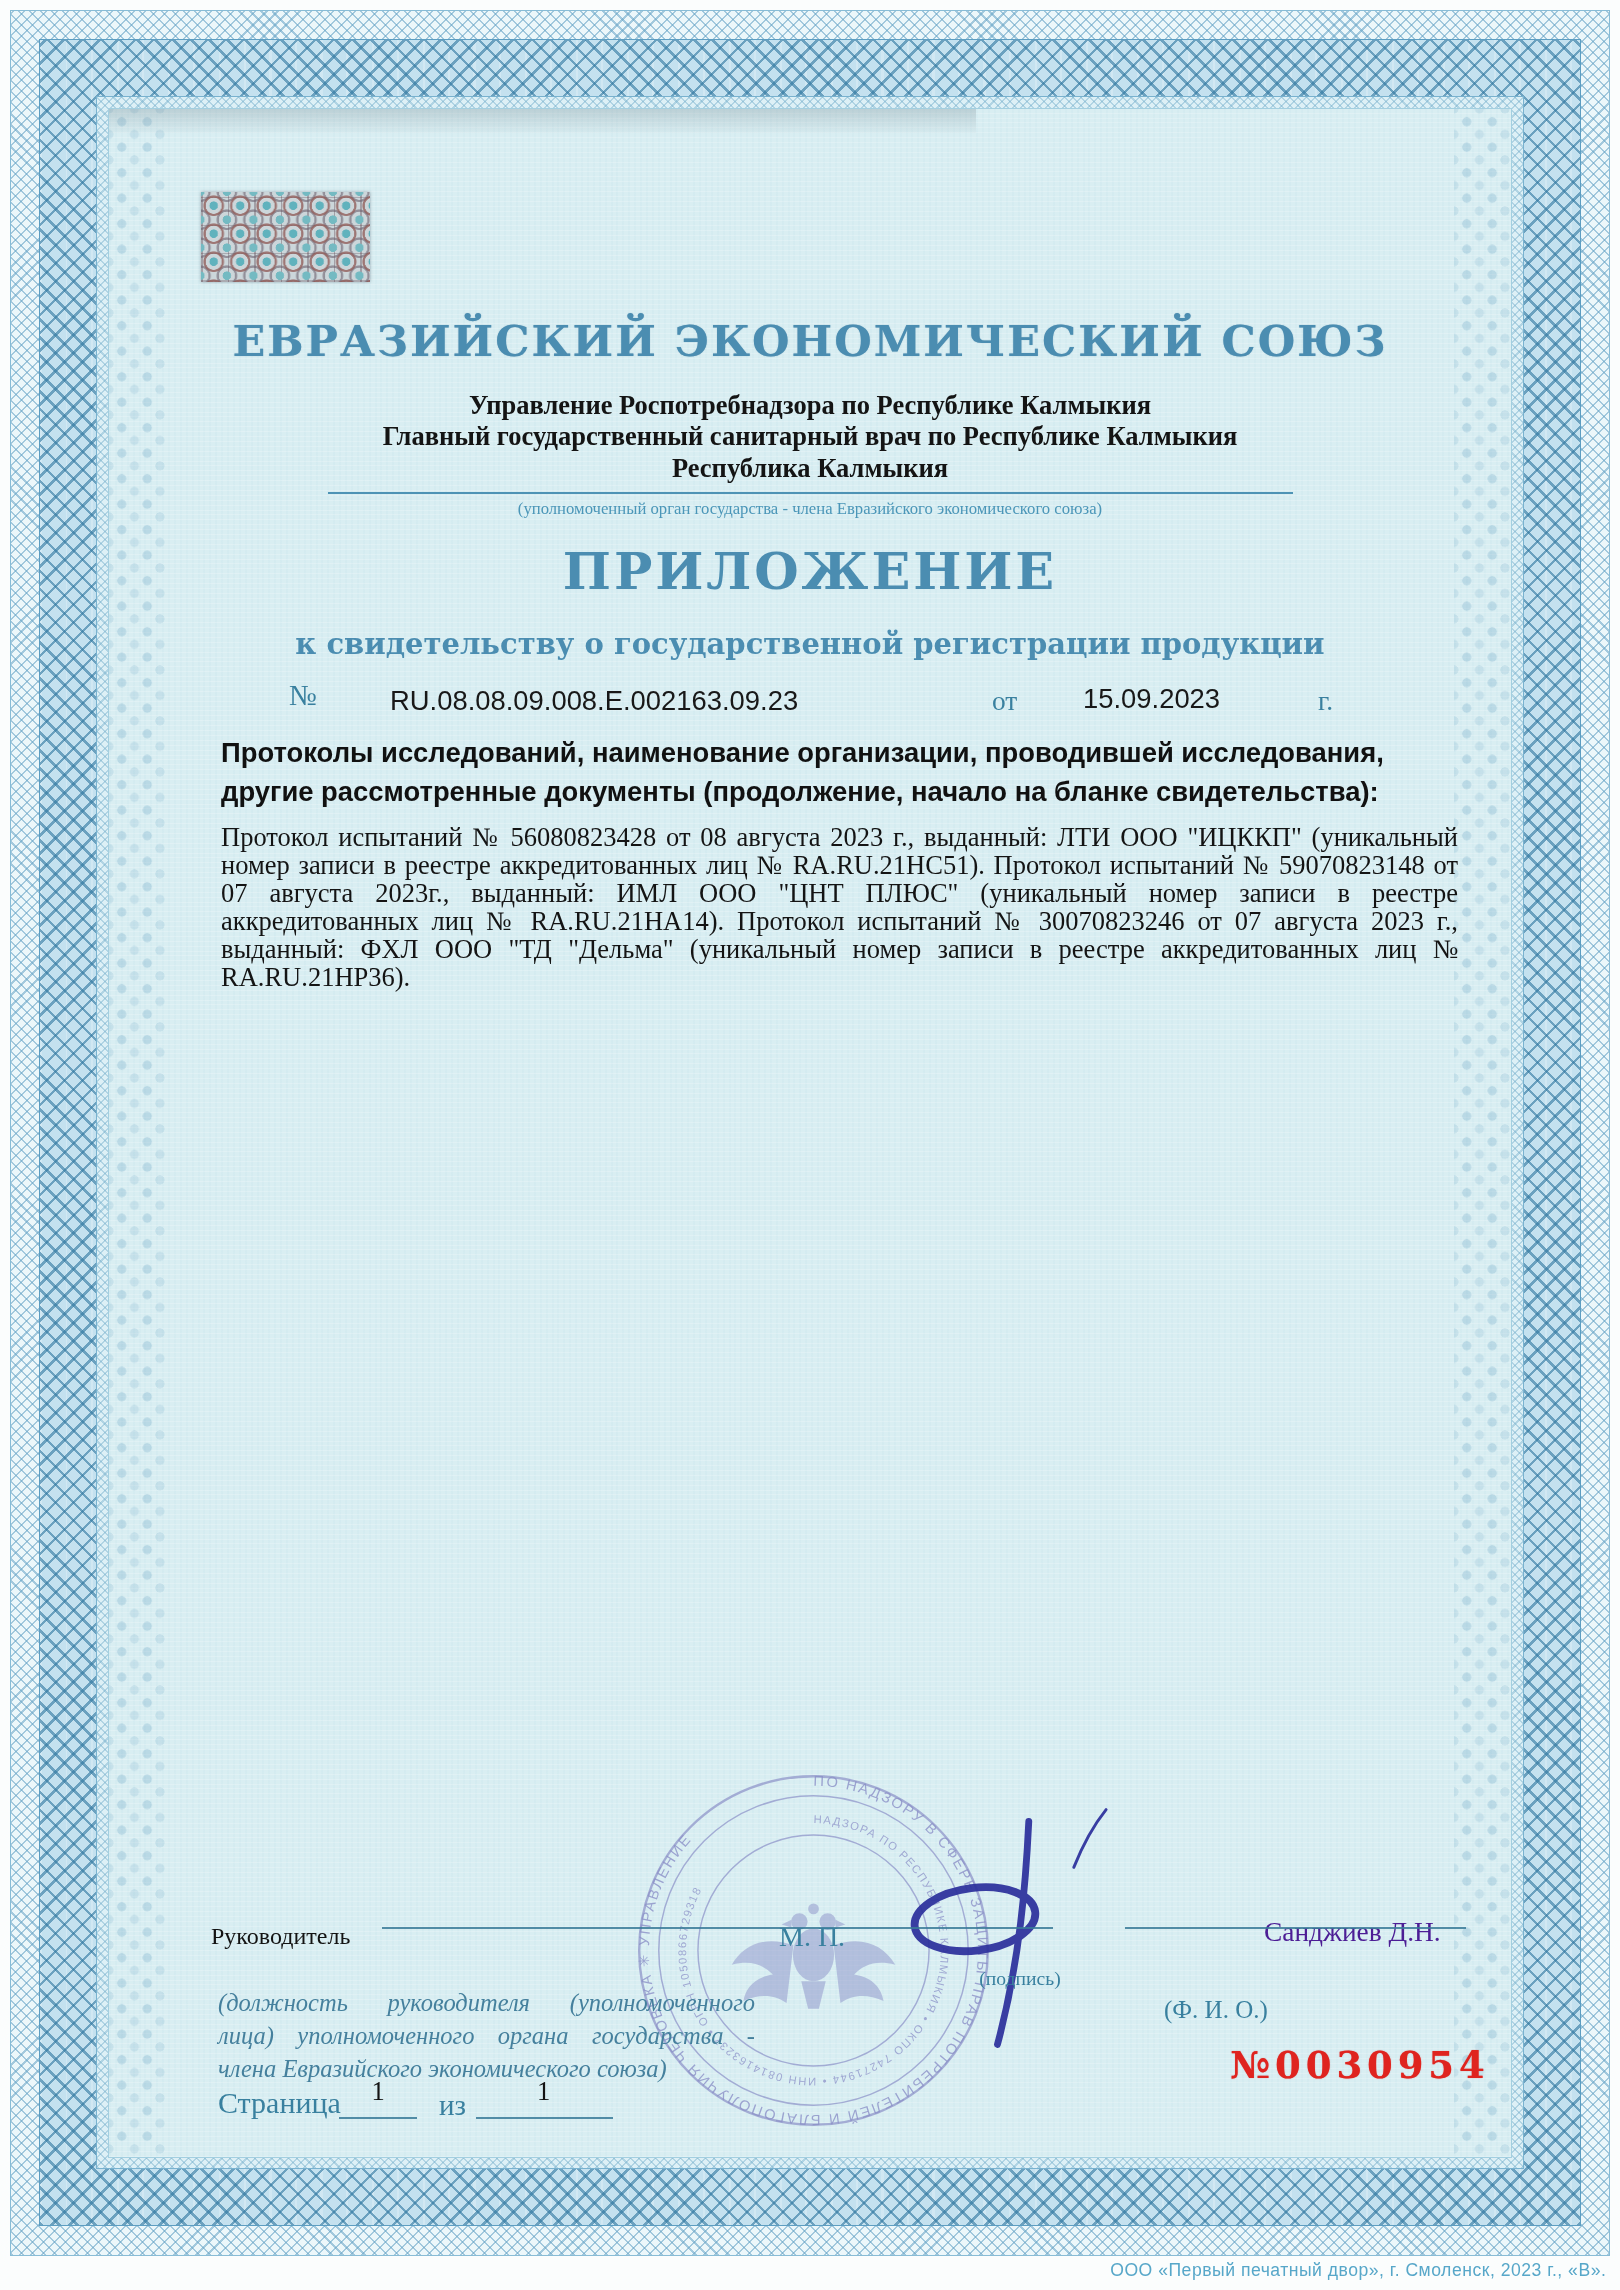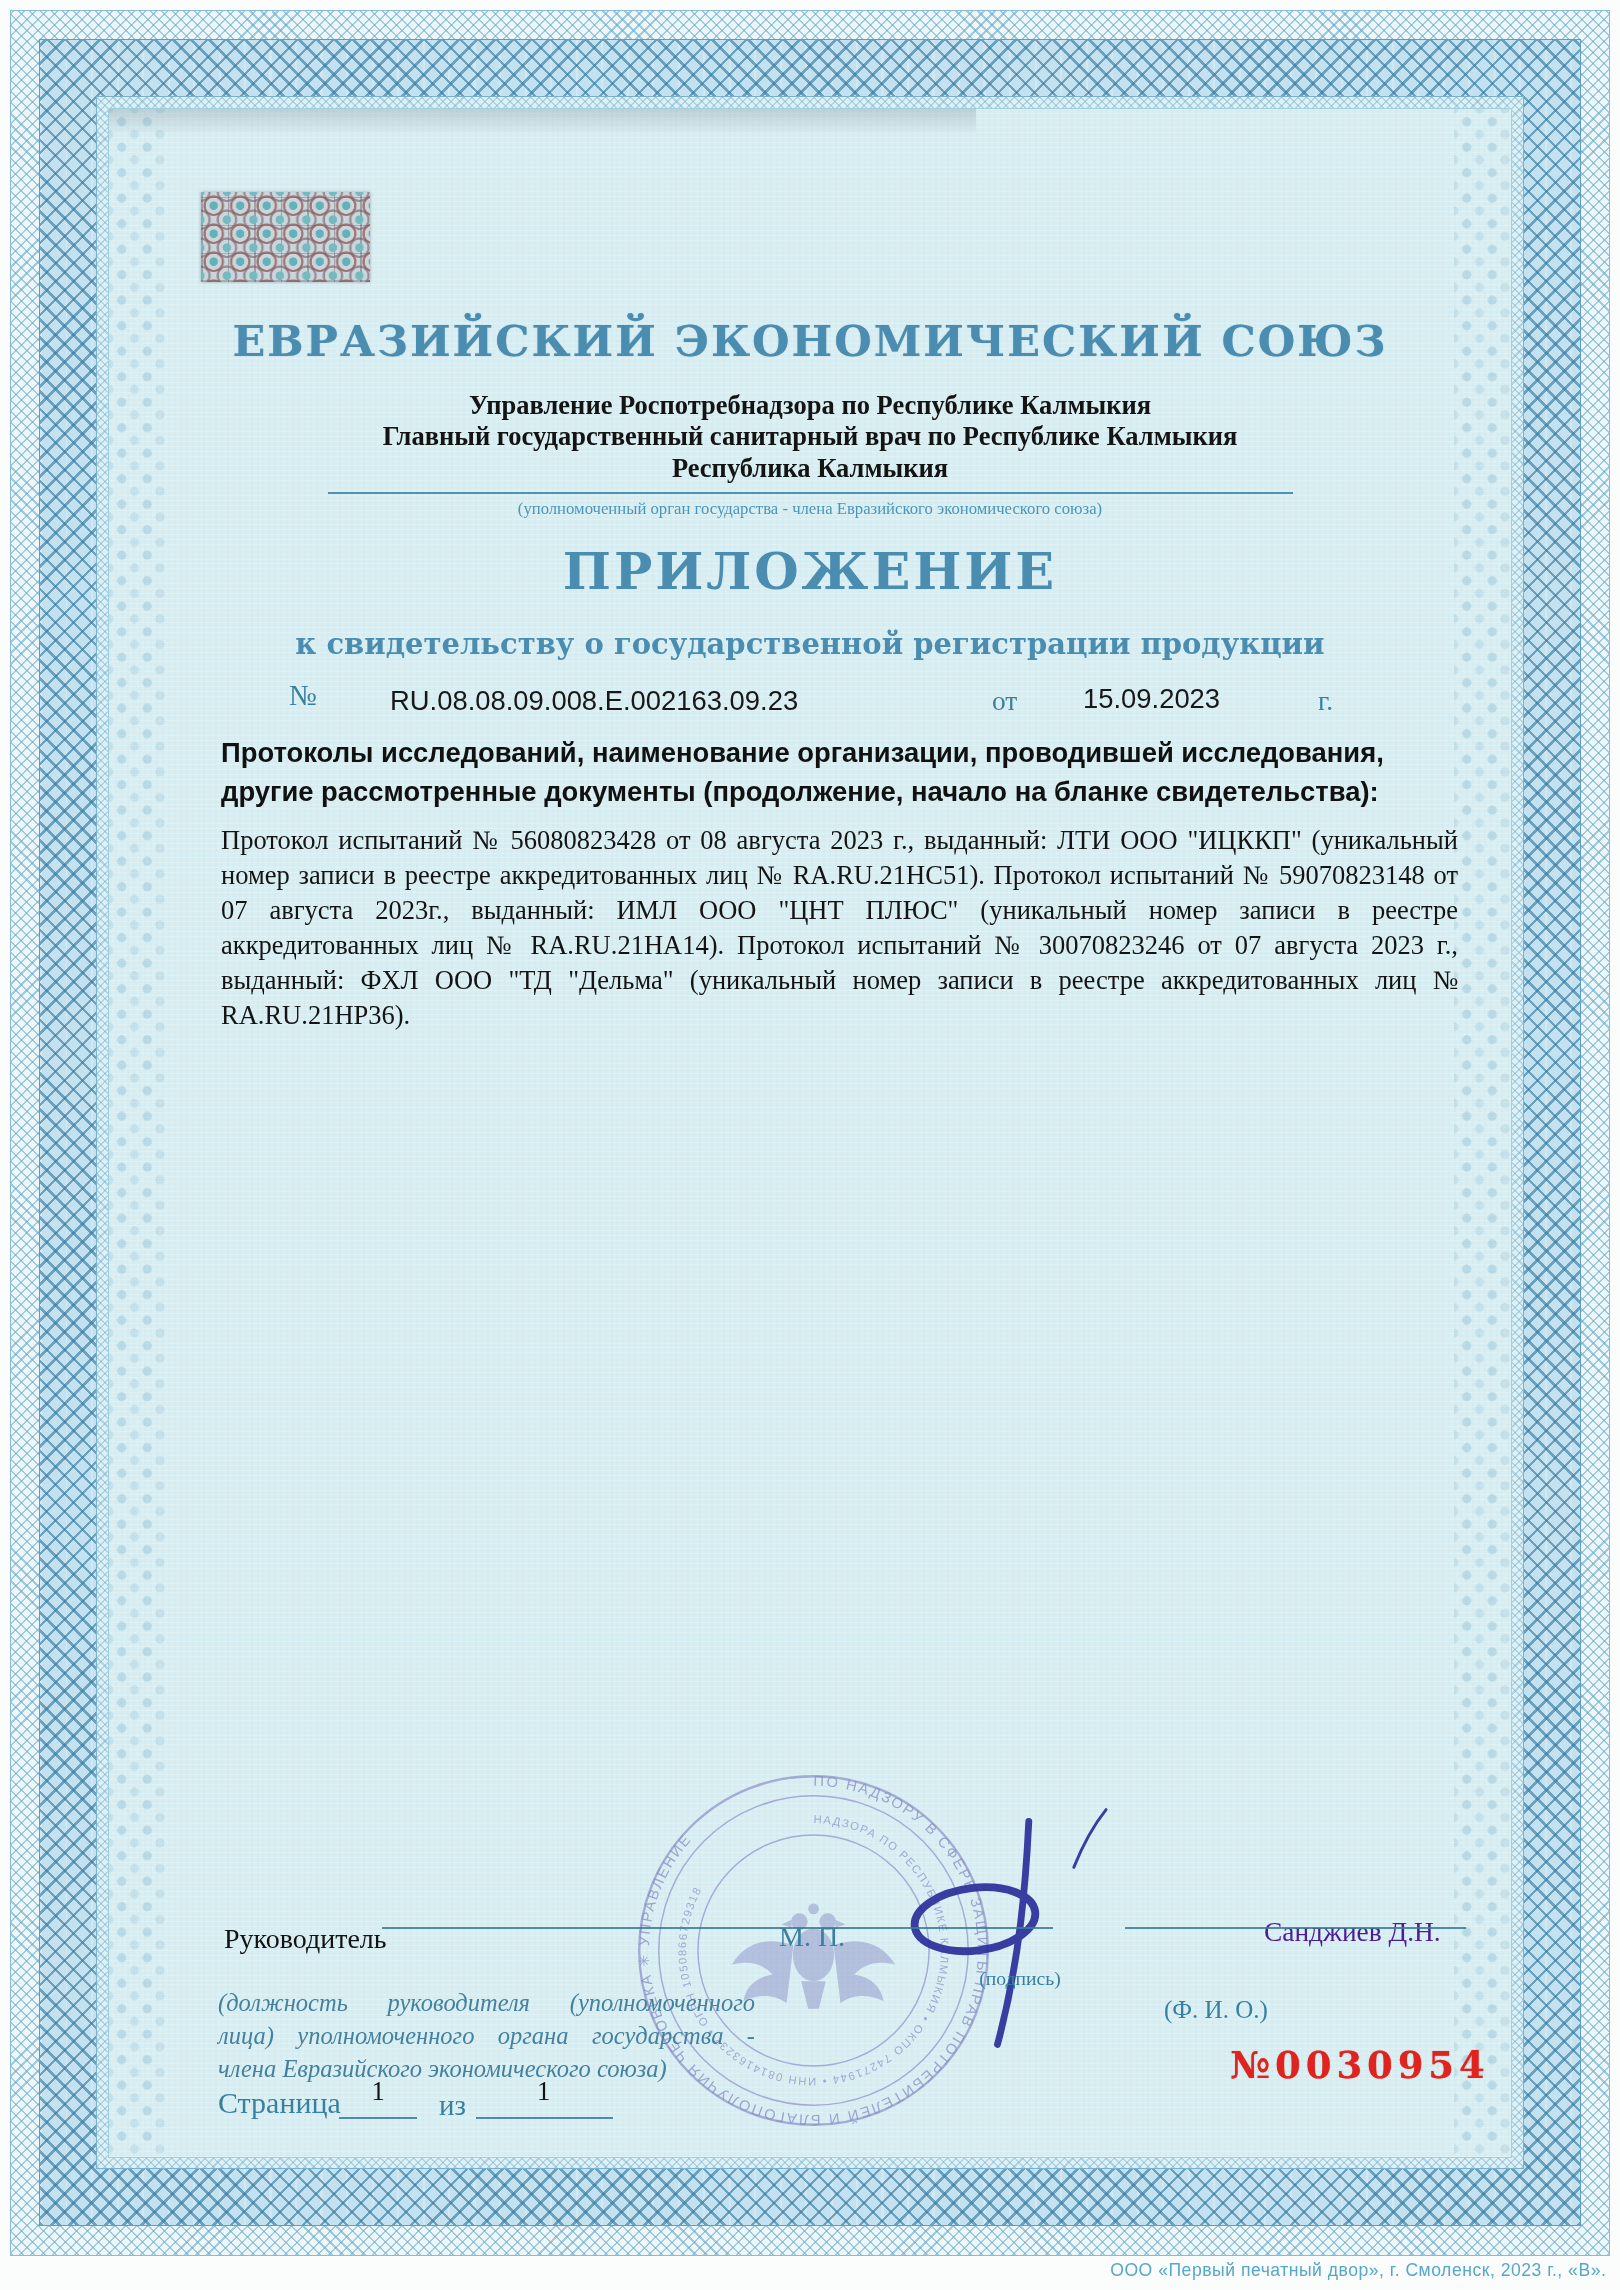--- a/index.html
+++ b/index.html
@@ -79,26 +79,26 @@
   #doc-subtitle{top:627px;font-size:29px;}
   .reg{font-size:27.4px;}
   #reg-no-label{left:289px;top:679px;font-size:29px;}
   #reg-number{left:390px;top:685px;font-family:"Liberation Sans",sans-serif;}
   #reg-from{left:992px;top:686px;}
   #reg-date{left:1083px;top:683px;font-family:"Liberation Sans",sans-serif;}
   #reg-year{left:1318px;top:686px;}
   .bold-head{left:221px;width:1245px;font-family:"Liberation Sans",sans-serif;font-weight:bold;font-size:27.4px;color:#111;}
   #body-head-1{top:737px;} #body-head-2{top:776px;}
   #body-text{
-    left:221px;top:823px;width:1237px;font-size:26.5px;line-height:35px;color:#141414;
+    left:221px;top:823px;width:1237px;font-size:26.5px;line-height:28px;color:#141414;
     text-align:justify;font-family:"Liberation Serif",serif;
   }
   
   .sig-line{border-bottom:2px solid rgba(56,122,152,.85);}
-  #role-label{left:224px;top:1923px;font-size:28px;color:#131313;}
+  #role-label{left:211px;top:1923px;font-size:24px;color:#131313;}
   #sig-rule-1{left:382px;top:1927px;width:671px;}
   #mp-label{left:779px;top:1921px;font-size:28px;}
   #sig-caption{left:912px;top:1968px;width:216px;text-align:center;font-size:19.6px;}
   #fio-name{left:1264px;top:1917px;font-size:27.4px;color:#4c1d95;}
   #sig-rule-2{left:1125px;top:1927px;width:341px;}
   #fio-caption{left:1164px;top:1968px;width:265px;font-size:25px;margin-top:28px;}
   .role-desc{left:218px;width:537px;font-size:24.5px;line-height:33px;color:#45809d;font-style:italic;}
   .role-desc.just{text-align:justify;text-align-last:justify;}
   #rd-0{top:1986px;} #rd-1{top:2019px;} #rd-2{top:2052px;}
   #page-label{left:218px;top:2086px;font-size:30px;}

